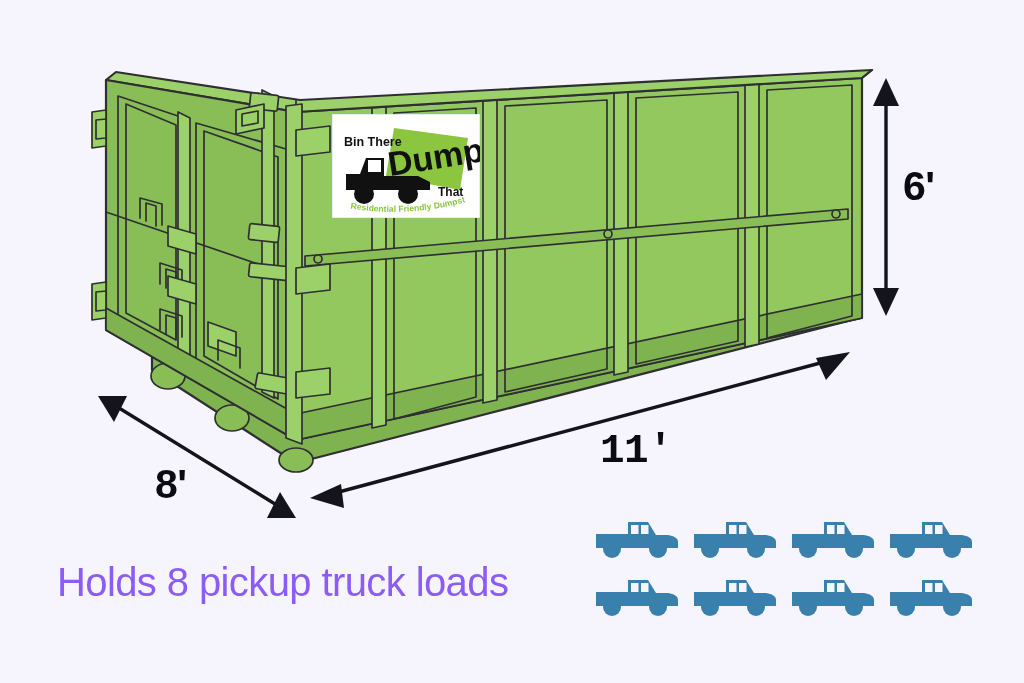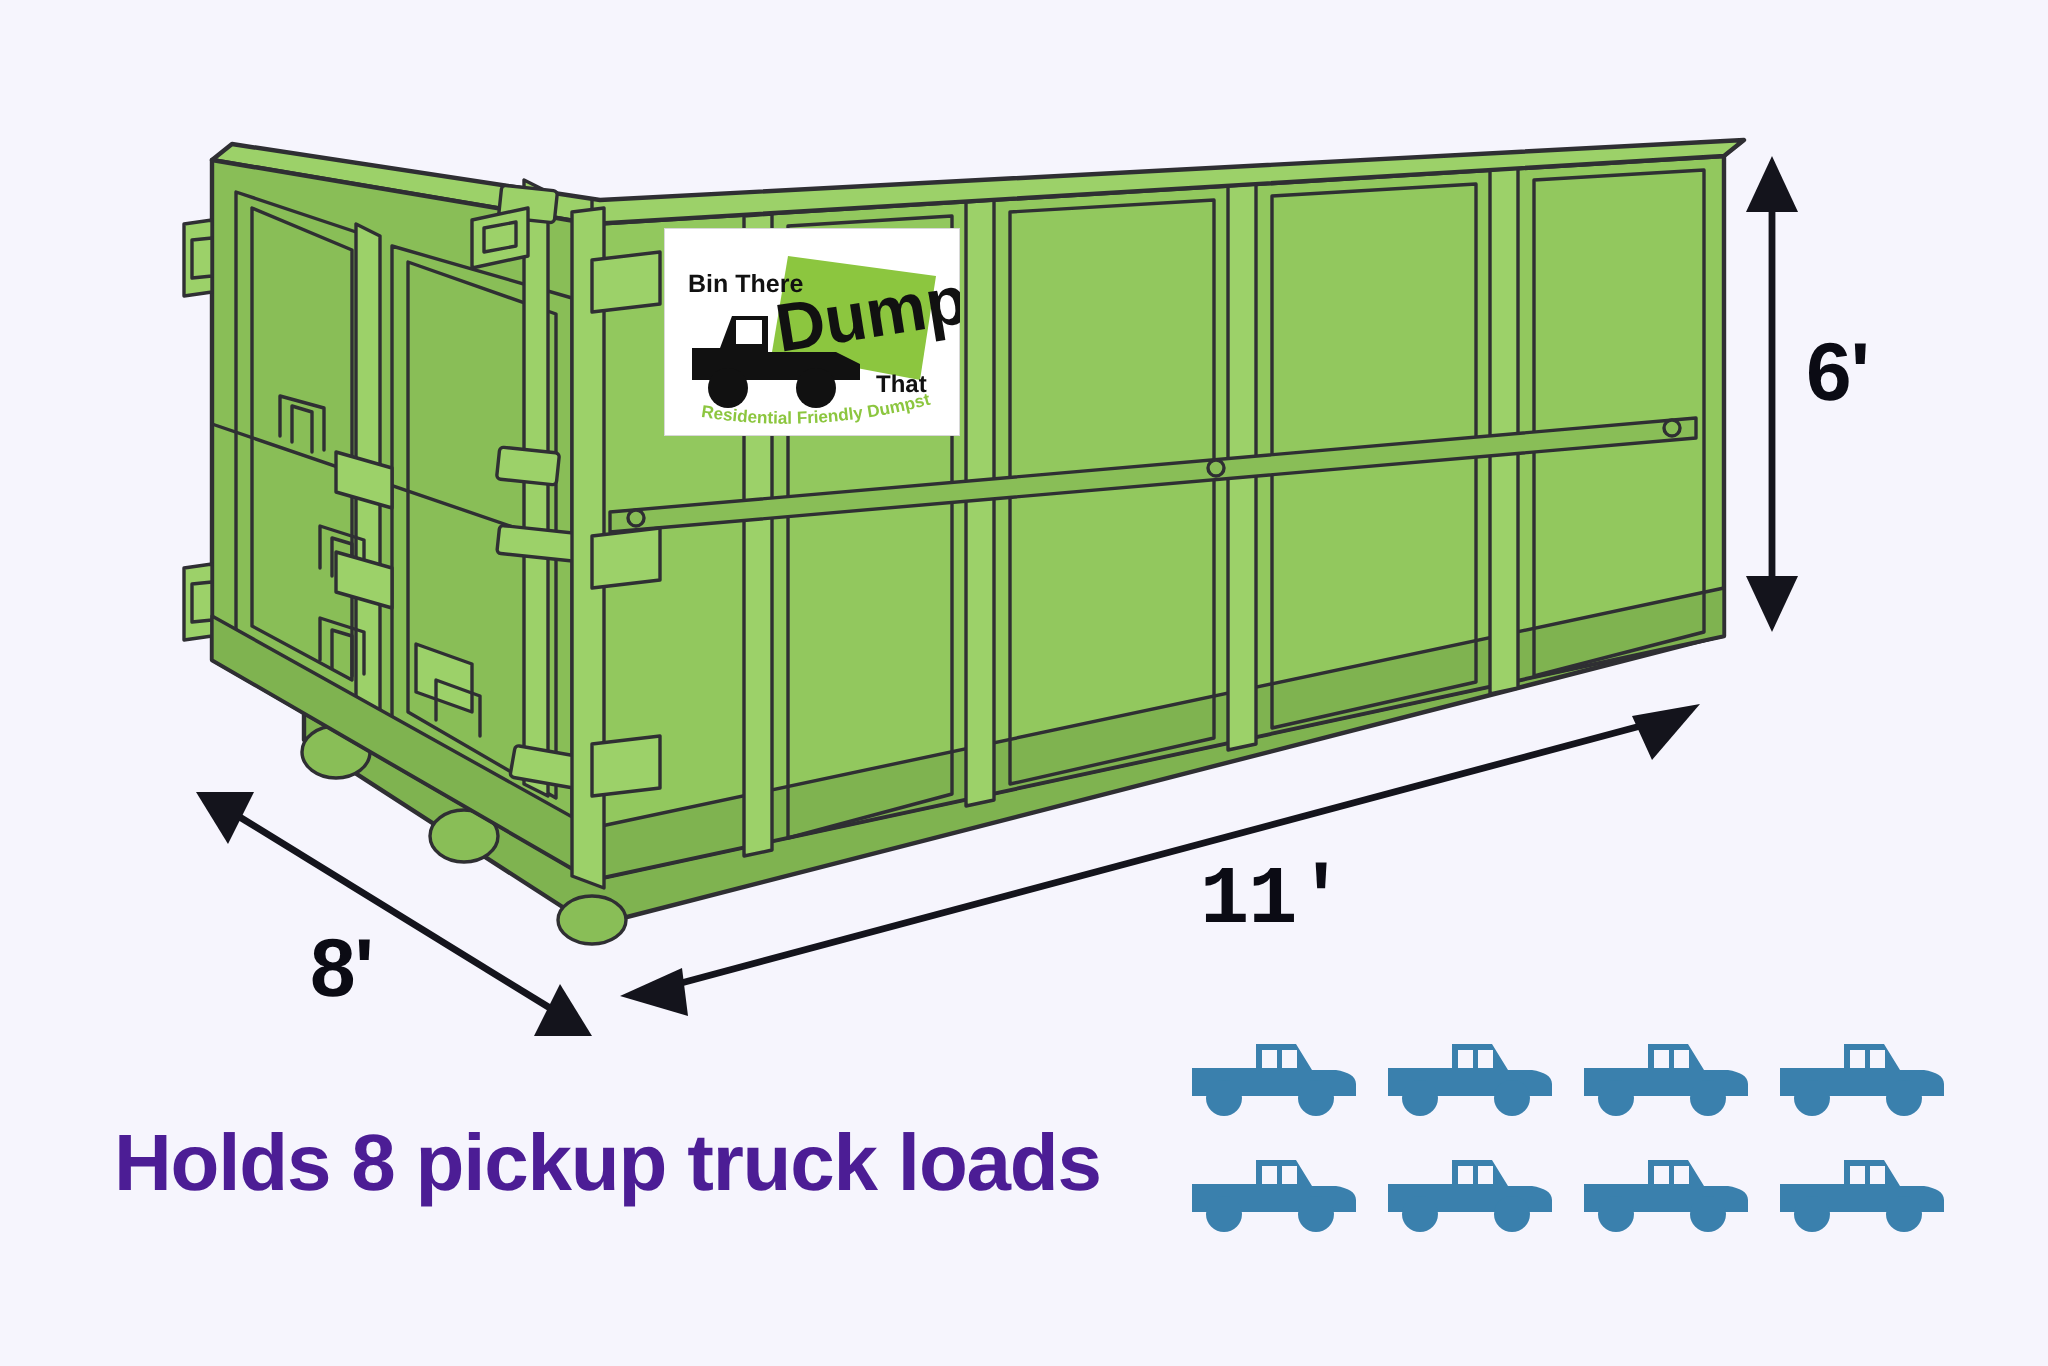--- a/index.html
+++ b/index.html
@@ -49,22 +49,22 @@
   #label-width {
     left: 155px;
     top: 461px;
     font-size: 41px;
   }
   #caption {
     position: absolute;
     left: 57px;
     top: 560px;
     font-size: 40px;
-    font-weight: bold;
-    color: #4c1d95;
+    font-weight: normal;
+    color: #8b5cf6;
     letter-spacing: -0.6px;
     white-space: nowrap;
   }
   #truck-grid {
     position: absolute;
     left: 588px;
     top: 505px;
     width: 392px;
     height: 116px;
     display: grid;

